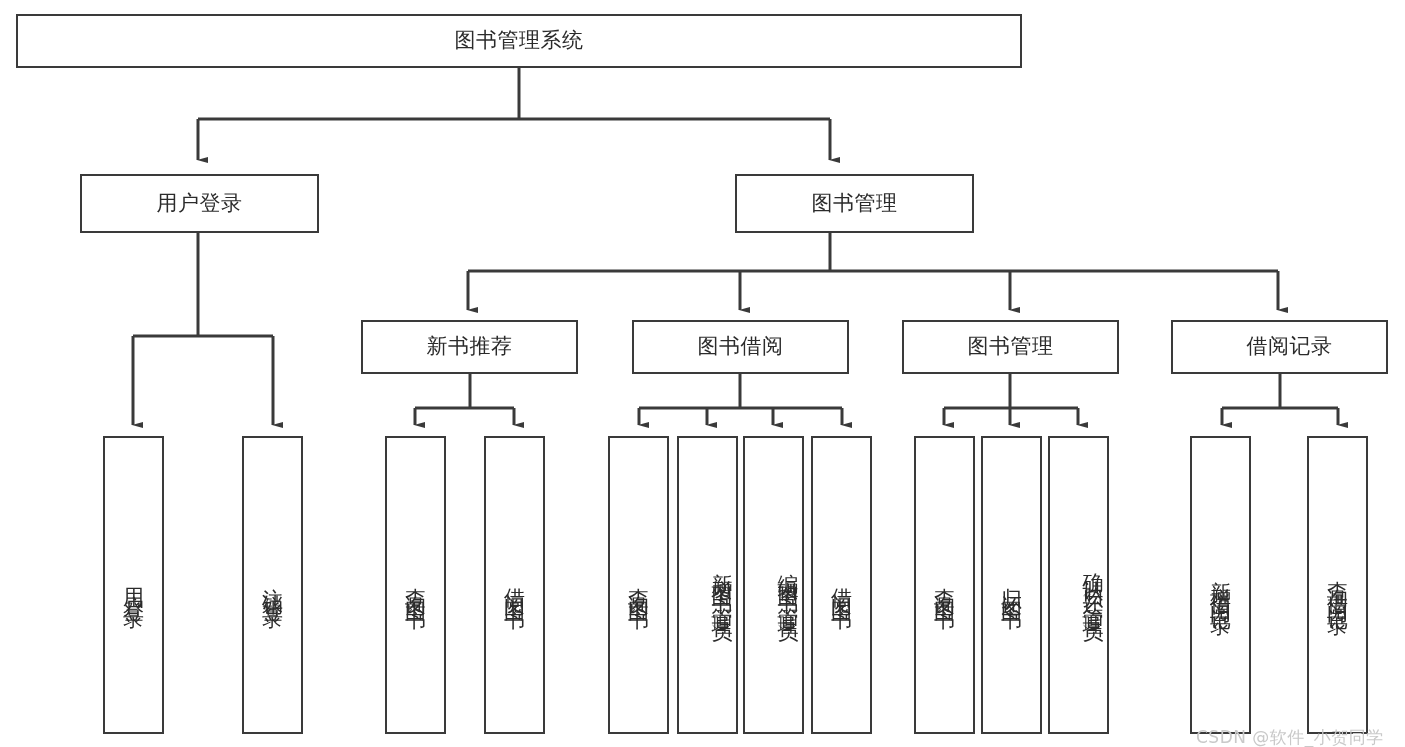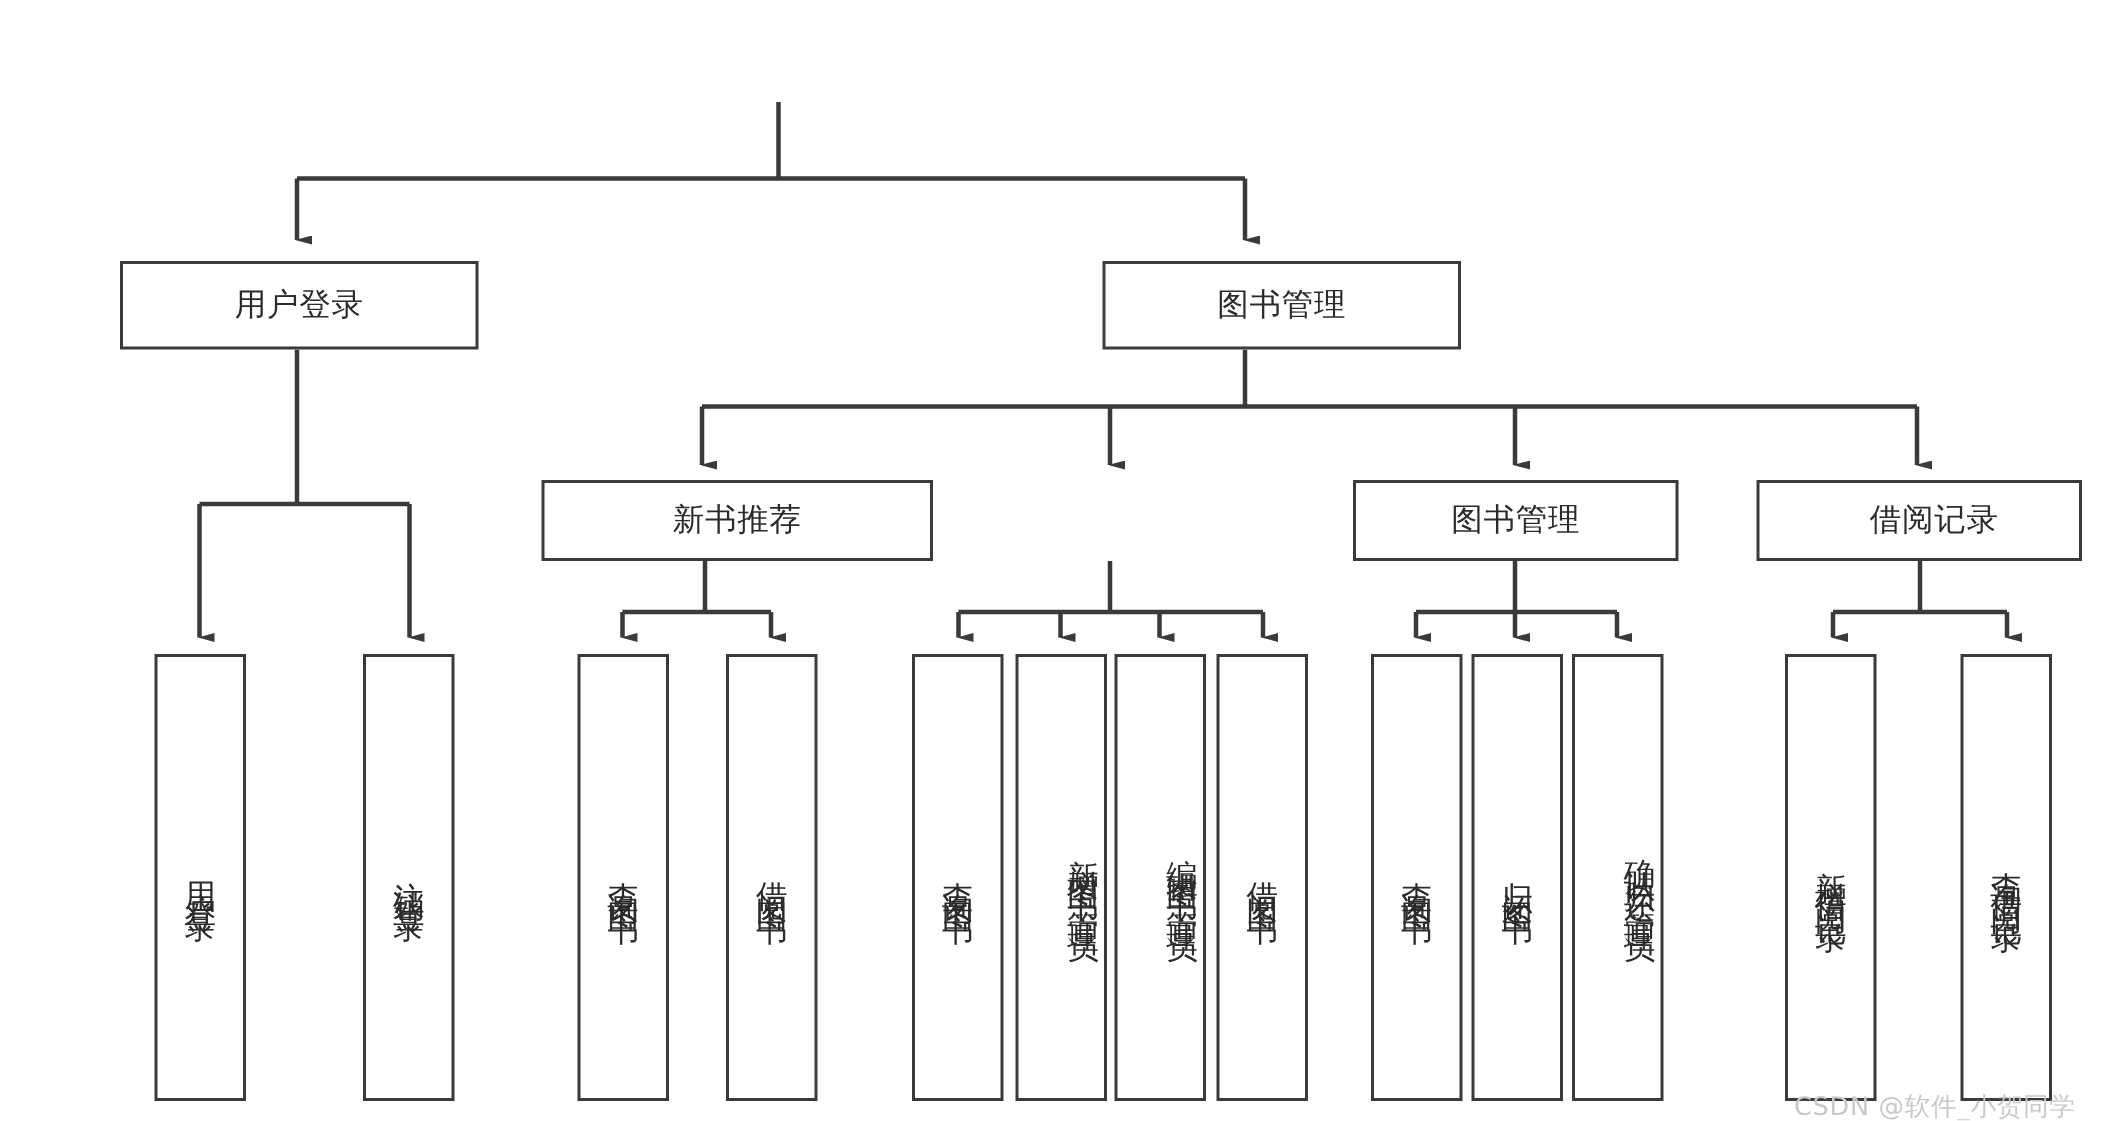--- a/index.html
+++ b/index.html
@@ -114,30 +114,36 @@
       <path d="M1010,408 L1010,425" marker-end="url(#arrow)"></path>
       <path d="M1078,408 L1078,425" marker-end="url(#arrow)"></path>
 
       <path d="M1280,374 L1280,408"></path>
       <path d="M1222,408 L1338,408"></path>
       <path d="M1222,408 L1222,425" marker-end="url(#arrow)"></path>
       <path d="M1338,408 L1338,425" marker-end="url(#arrow)"></path>
     </g>
   </svg>
 
+  <div class="node horiz" style="left:16px; top:14px; width:1006px; height:54px;">
+    <span class="txt">图书管理系统</span>
+  </div>
 
   <div class="node horiz" style="left:80px; top:174px; width:239px; height:59px;">
     <span class="txt">用户登录</span>
   </div>
   <div class="node horiz" style="left:711px; top:174px; width:239px; height:59px;margin-left:24px;">
     <span class="txt">图书管理</span>
   </div>
 
-  <div class="node horiz" style="left:361px; top:320px; width:261px; height:54px;">
+  <div class="node horiz" style="left:361px; top:320px; width:217px; height:54px;">
     <span class="txt">新书推荐</span>
+  </div>
+  <div class="node horiz" style="left:632px; top:320px; width:217px; height:54px;">
+    <span class="txt">图书借阅</span>
   </div>
   <div class="node horiz" style="left:902px; top:320px; width:217px; height:54px;">
     <span class="txt">图书管理</span>
   </div>
   <div class="node horiz" style="left:1171px; top:320px; width:217px; height:54px;padding-left:20px;">
     <span class="txt">借阅记录</span>
   </div>
 
   <div class="node vert mid" style="left:103px; top:436px; width:61px; height:298px;">
     <span class="txt">用户登录</span>

